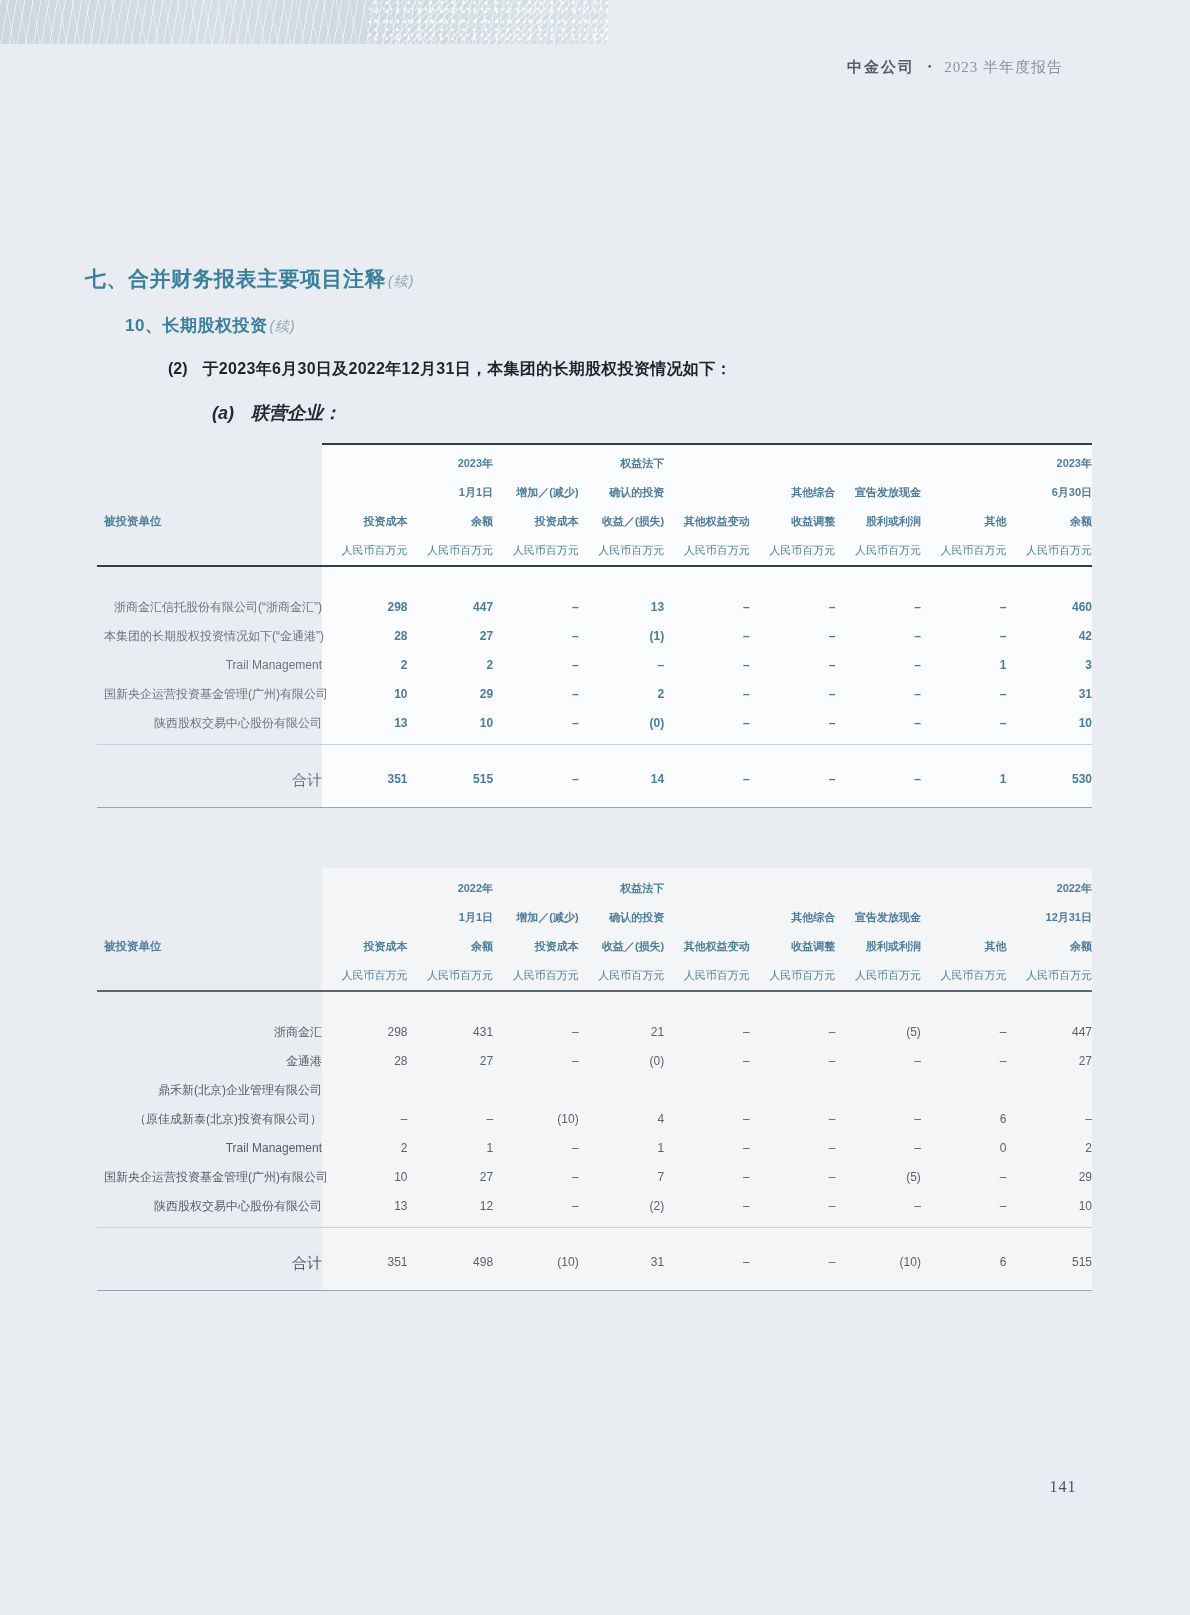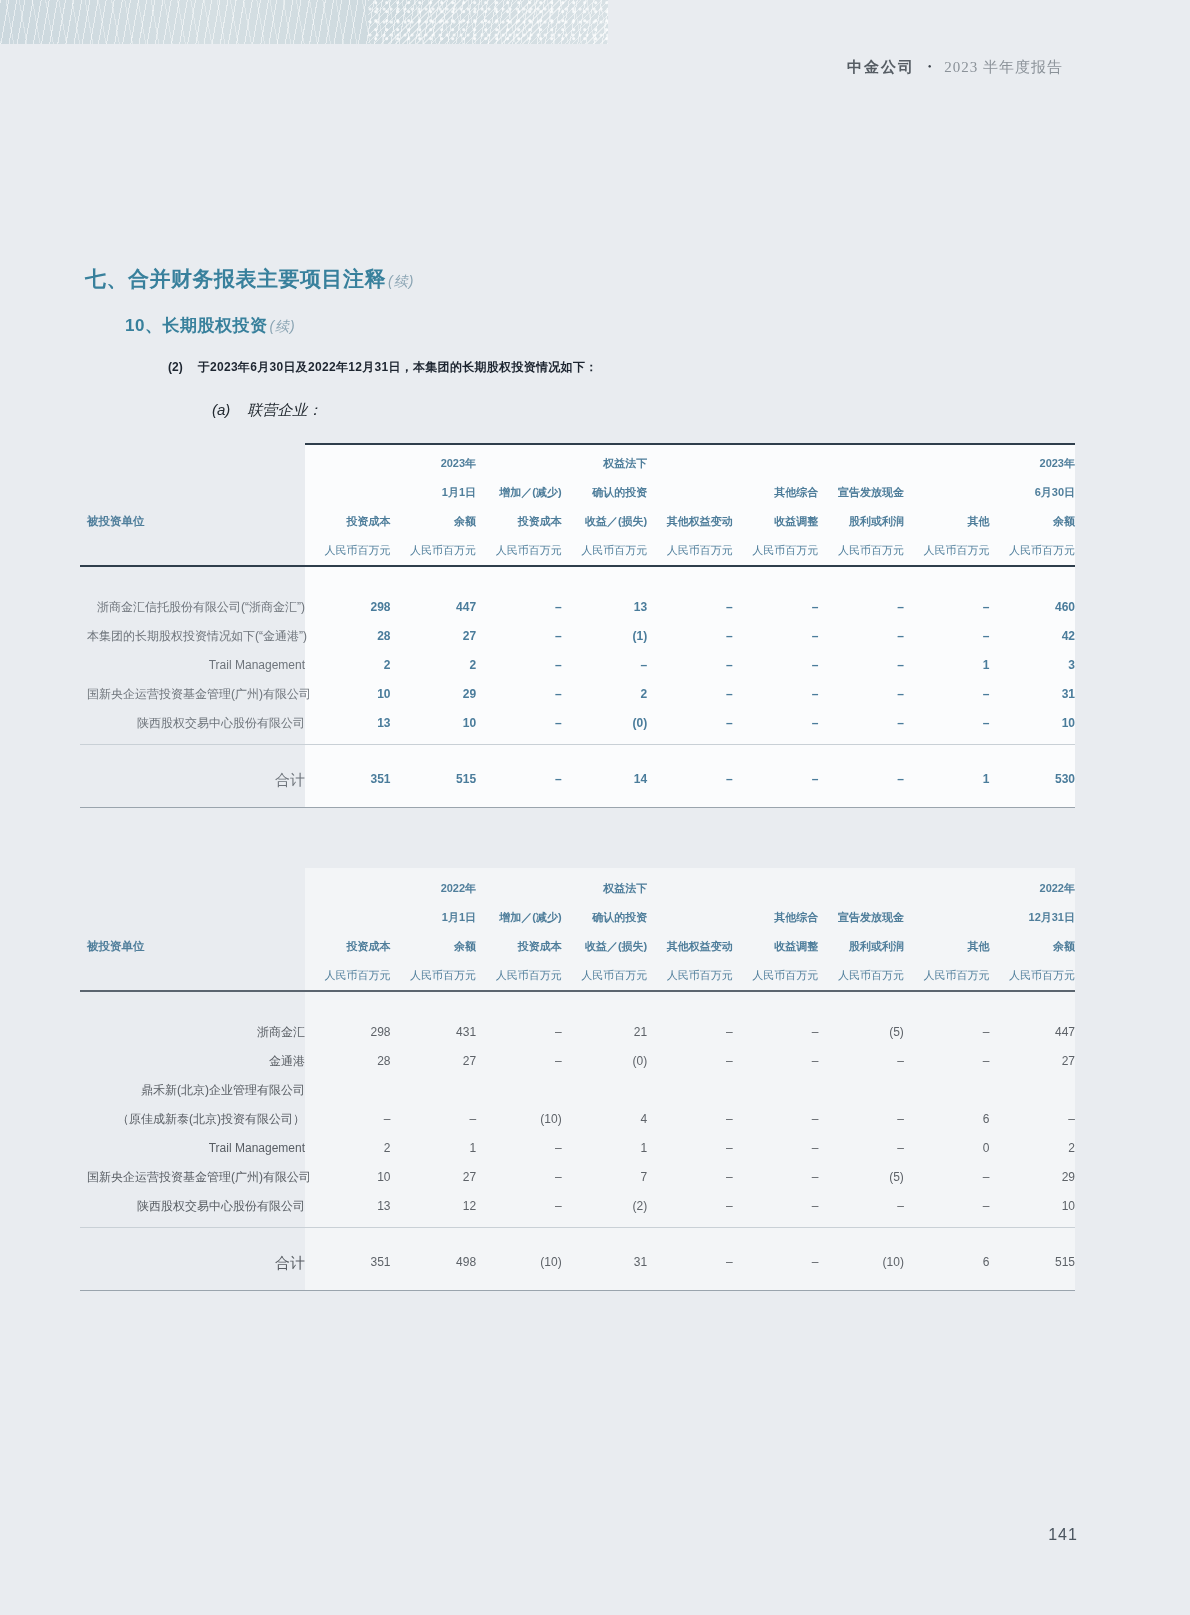--- a/index.html
+++ b/index.html
@@ -31,27 +31,27 @@
     font-family:"Liberation Serif","DejaVu Serif",serif;font-size:15px;color:#565d64;
   }
   .doc-header .co{font-weight:600;letter-spacing:2px;}
   .doc-header .dot{color:#3a4149;font-size:11px;margin:0 9px;vertical-align:2px;}
   .doc-header .rep{color:#8b9299;letter-spacing:1px;}
 
   
   .h1{position:absolute;left:85px;top:265px;font-size:21px;font-weight:700;color:#38809c;letter-spacing:.5px;}
   .h1 .cont, .h2 .cont{font-size:14px;font-weight:400;font-style:italic;color:#8aa4b3;margin-left:2px;letter-spacing:1px;}
   .h2{position:absolute;left:125px;top:314px;font-size:17px;font-weight:700;color:#38809c;letter-spacing:.5px;}
-  .item-line{position:absolute;left:168px;top:359px;font-size:12px;font-weight:700;color:#1d2530;}
+  .item-line{position:absolute;left:168px;top:359px;font-size:16px;font-weight:700;color:#1d2530;}
   .item-line .txt{margin-left:15px;letter-spacing:.3px;}
-  .sub-line{position:absolute;left:212px;top:401px;font-size:15px;font-weight:400;font-style:italic;color:#232a31;}
+  .sub-line{position:absolute;left:212px;top:401px;font-size:18px;font-weight:700;font-style:italic;color:#232a31;}
   .sub-line .txt{margin-left:17px;}
 
   
-  .fin-table{position:absolute;left:80px;width:995px;}
+  .fin-table{position:absolute;left:97px;width:995px;}
   #table-0{top:443px;}
   #table-1{top:868px;}
   .panel{position:absolute;left:225px;right:0;top:0;bottom:0;z-index:0;}
   #table-0 .panel{background:#fbfcfd;border-top:2px solid #2f3e4c;}
   #table-1 .panel{background:#f3f5f7;}
   .t-inner{position:relative;z-index:1;}
   .grid{display:grid;grid-template-columns:225px repeat(9,1fr);}
   .hdr{padding-top:6px;}
   .hc{ text-align:right;font-size:11px;font-weight:600;color:#4f7e9b;line-height:29px;white-space:nowrap;}
   .hc.unit{font-weight:500;}
@@ -67,22 +67,22 @@
   #table-0 .dc{color:#4a7c9b;font-weight:700;}
   #table-1 .dc{color:#5d6268;font-weight:400;}
   .rl{text-align:right;padding-left:7px;font-size:12px;line-height:29px;white-space:nowrap;}
   #table-0 .rl{color:#6e747b;}
   #table-1 .rl{color:#585d63;}
   .rl.indent{padding-left:16px;}
   .total-row .rl{font-size:15px;}
 
   
   .pageno{
-    position:absolute;left:1032px;top:1526px;width:62px;text-align:center;
-    font-family:Liberation Sans, sans-serif;font-size:16px;color:#4b555f;letter-spacing:1px;
+    position:absolute;left:1032px;top:1478px;width:62px;text-align:center;
+    font-family:Liberation Serif, serif;font-size:16px;color:#4b555f;letter-spacing:1px;
   }
 </style>
 </head>
 <body>
 
 <div id="canvas">
 
   <div class="deco"></div>
 
   <div class="doc-header">

